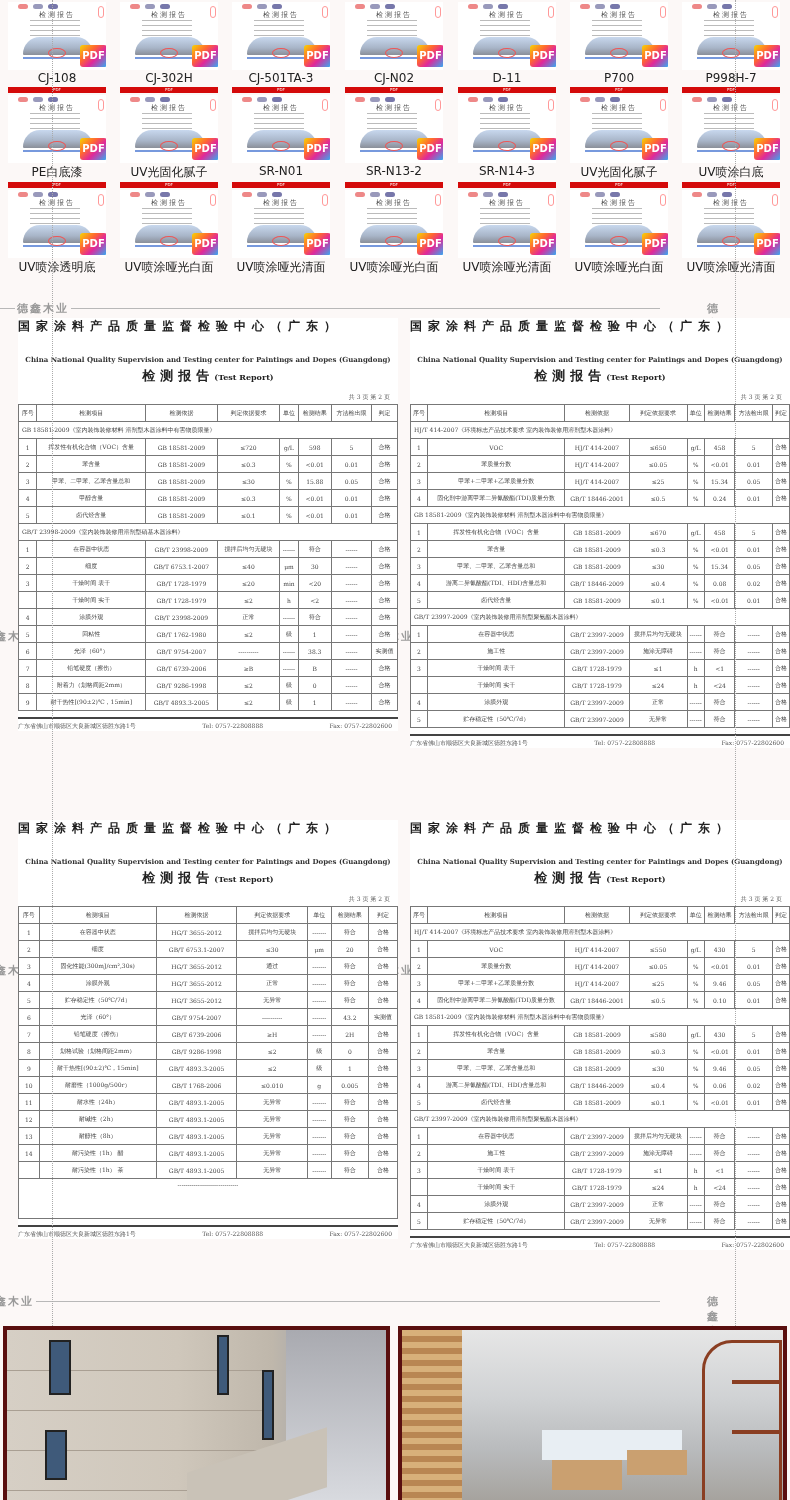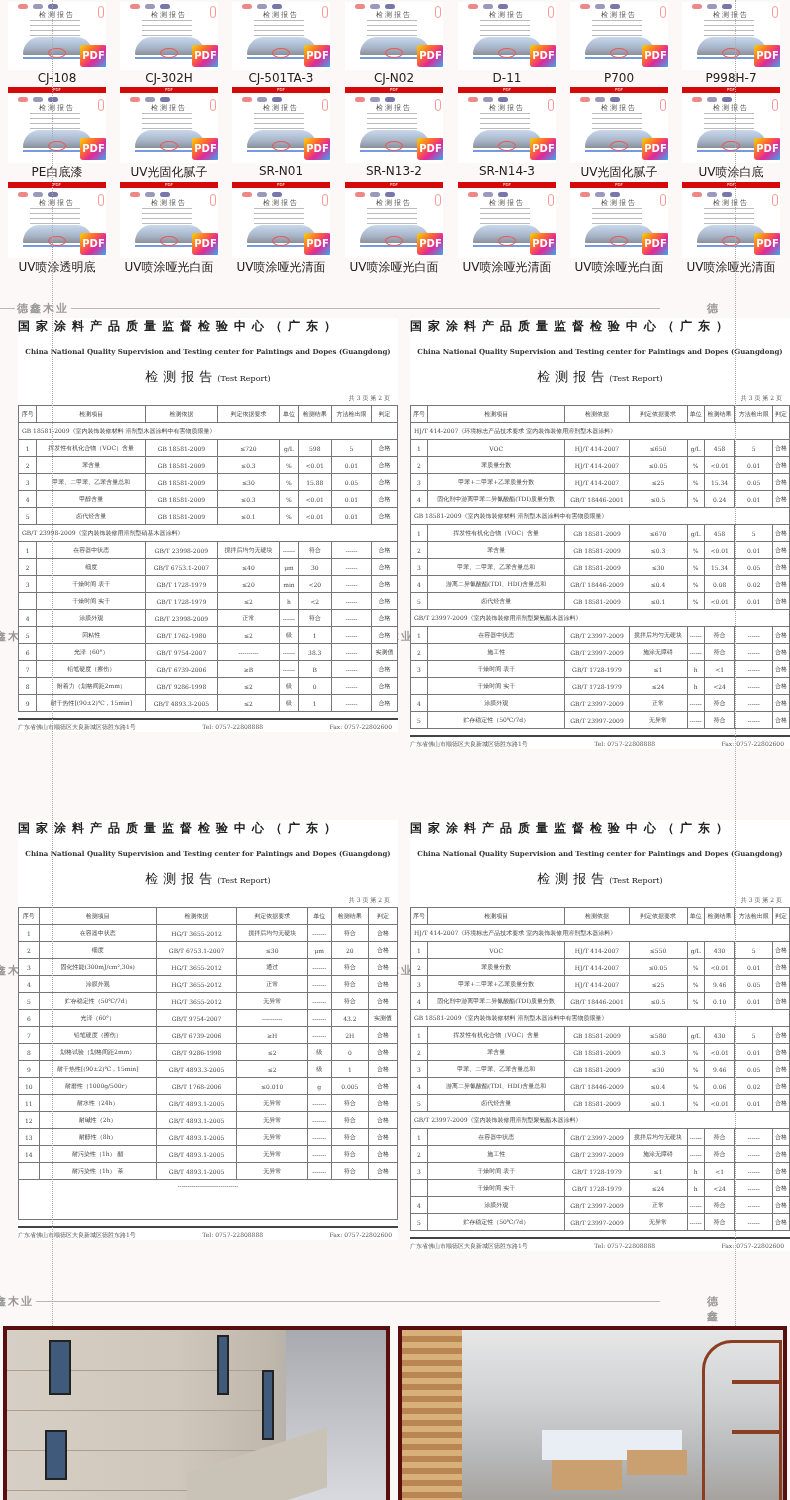--- a/index.html
+++ b/index.html
@@ -23,22 +23,22 @@
 .thumb .pdf{position:absolute;left:72px;top:43px;width:27px;height:22px;border-radius:3px;background:linear-gradient(135deg,#f7d600 0%,#f63 35%,#e0289a 60%,#2fb0f5 100%);color:#fff;font-family:"DejaVu Sans",sans-serif;font-weight:bold;font-size:10px;text-align:center;line-height:22px}
 .thumb .lbl{position:absolute;left:0;top:69px;width:98px;text-align:center;font-family:"DejaVu Sans",sans-serif;font-size:12px;color:#222}
 
 .wm-row{position:absolute;left:0;width:660px;height:10px}
 .wm-row .ln{position:absolute;left:0;right:0;top:5px;height:1px;background:#b8b8b8}
 .wm{position:absolute;font-family:"DejaVu Sans",sans-serif;font-weight:bold;font-size:11px;color:#9a9a9a;background:#fcf8f7;padding:0 2px;letter-spacing:2px;top:-2px}
 .vline{position:absolute;width:1px;border-left:1px dotted #aaa}
 
 .report{position:absolute;width:380px;background:#fff}
 .rh1{font-weight:bold;font-size:12px;letter-spacing:6px;color:#222}
-.rh2{text-align:center;font-size:7px;font-weight:bold;color:#333;margin-top:12px}
-.rh3{text-align:center;font-size:13px;font-weight:normal;letter-spacing:5px;margin-top:12px;color:#222}
+.rh2{text-align:center;font-size:7px;font-weight:bold;color:#333;margin-top:20px}
+.rh3{text-align:center;font-size:13px;font-weight:bold;letter-spacing:5px;margin-top:3px;color:#222}
 .rh3 small{font-size:8px;letter-spacing:0}
 .pg{text-align:right;font-size:6px;color:#555;margin:8px 8px 2px 0}
 table{border-collapse:collapse;width:100%;font-size:6px;color:#444}
 td,th{border:1px solid #777;text-align:center;padding:2px 1px;font-weight:normal;height:17px}
 td.sec{text-align:left;padding-left:3px}
 .foot{border-top:2px solid #444;margin-top:6px;padding-top:3px;font-size:6px;color:#555;display:flex;justify-content:space-between;padding-right:6px}
 
 .photo{position:absolute;top:1326px;height:174px;border:4px solid #5a0f0f;border-bottom:none;overflow:hidden}
 .p1{left:3px;width:387px;background:linear-gradient(90deg,#d6cfc5 0%,#cfc7bb 45%,#bfb7ab 70%,#a9a9ab 80%,#8d9097 100%)}
 .p2{left:398px;width:389px;background:linear-gradient(180deg,#e6e6e6 0%,#d0d2d4 40%,#b9bbbd 70%,#a6a39e 100%)}

